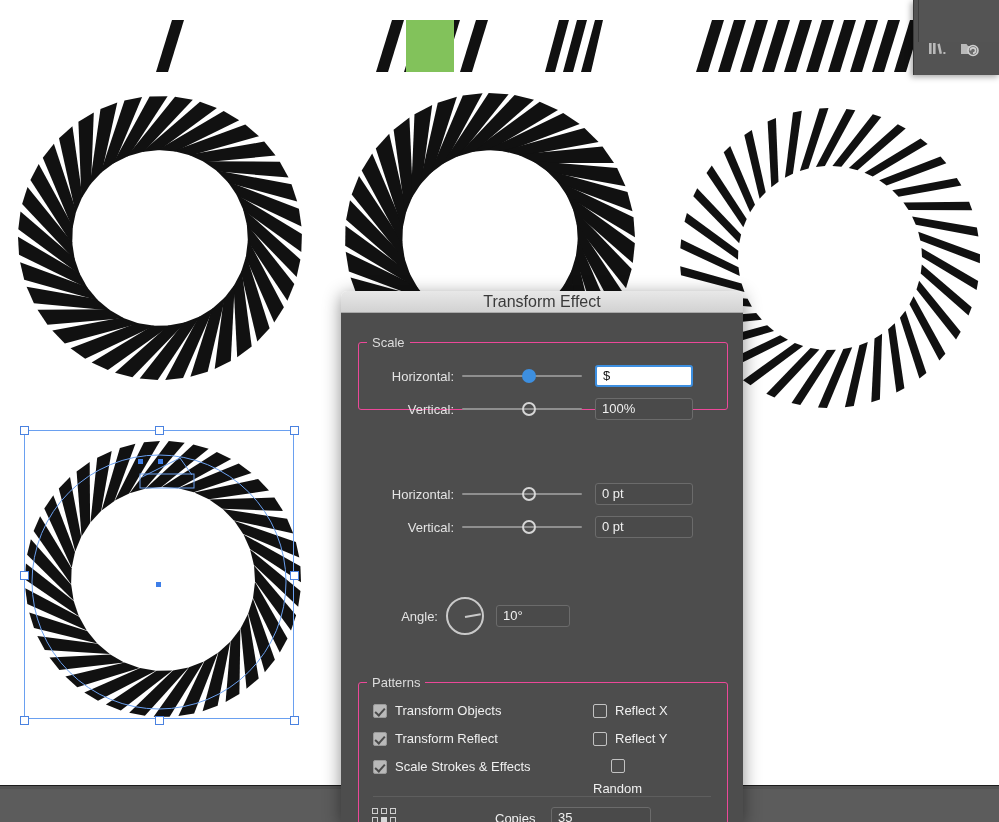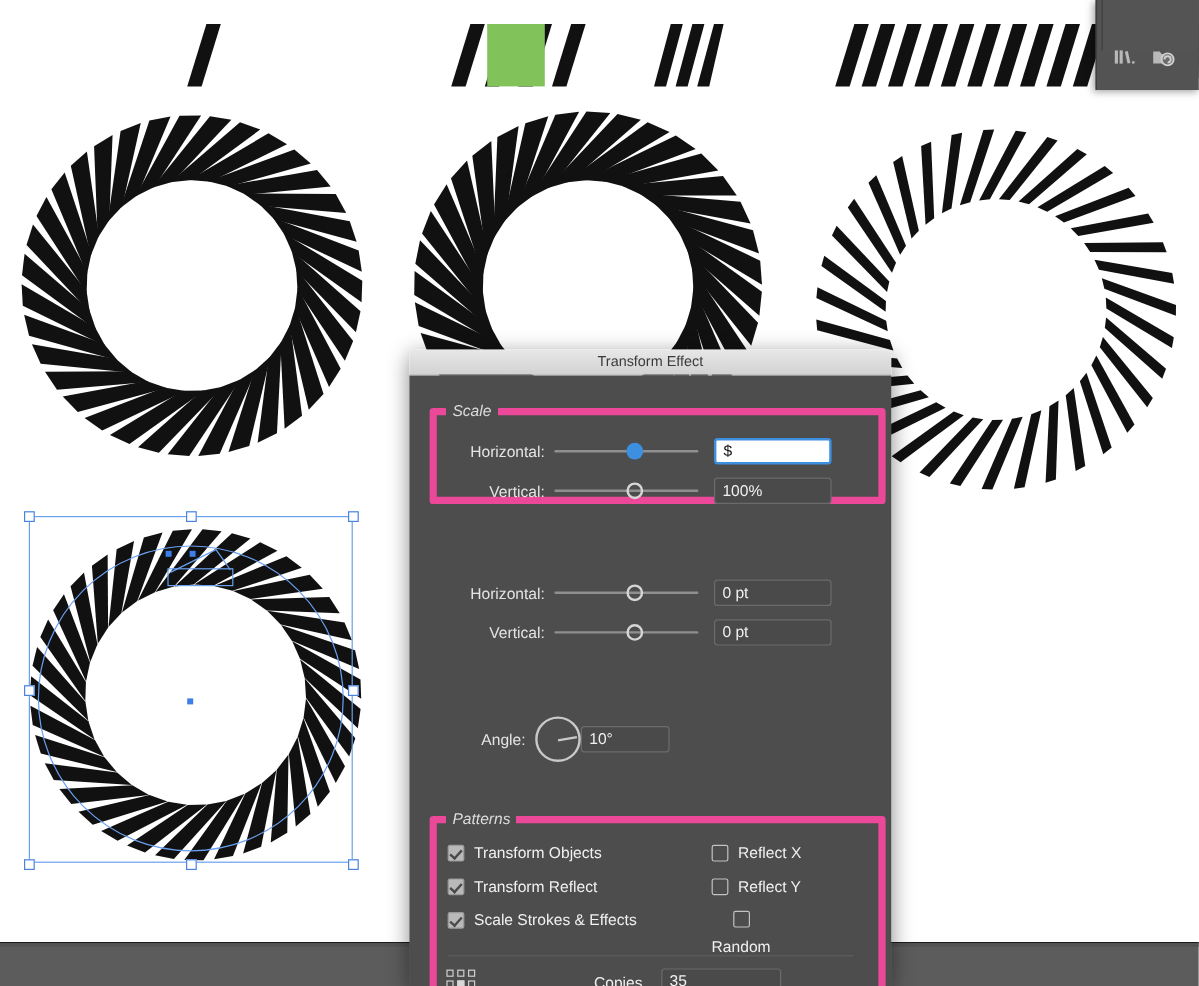--- a/index.html
+++ b/index.html
@@ -31,30 +31,30 @@
   #dialog{
     position:absolute;left:341px;top:291px;width:402px;height:531px;
     border-radius:6px 6px 0 0;
     box-shadow:0 4px 18px rgba(0,0,0,.45);
     overflow:hidden;
   }
   #dlg-titlebar{
     height:21px;line-height:21px;text-align:center;
     background:linear-gradient(#e8e8e8,#d2d2d2);
     border-bottom:1px solid #a9a9a9;
-    color:#3a3a3a;font-size:12px;
+    color:#3a3a3a;font-size:16px;
   }
   #dlg-body{
     position:absolute;left:0;top:22px;right:0;bottom:0;
     background:#4d4d4d;color:#e2e2e2;font-size:13px;
   }
 
   fieldset.group{
     position:absolute;margin:0;padding:0;
-    border:6px solid #ec4899;border-radius:3px;font-style:italic;
+    border:1px solid #ec4899;border-radius:3px;
   }
   fieldset.group > legend{
     margin-left:8px;padding:0 5px;color:#dcdcdc;font-size:13px;
   }
 
   .row{position:absolute;display:flex;align-items:center;height:22px;}
   .row .lab{width:96px;text-align:right;color:#e4e4e4;font-size:13px;padding-right:8px;}
 
   
   .slider{position:relative;width:120px;height:16px;}
@@ -416,21 +416,21 @@
       </span>
       <span class="field dark" style="margin-left:13px;width:98px;">0 pt</span>
     </div>
 
 
     <div class="row" style="left:17px;top:285px;height:36px;">
       <span class="lab" style="width:80px;">Angle:</span>
       <span class="dial">
         <span class="needle" style="transform:rotate(-10deg);"></span>
       </span>
-      <span class="field dark" style="width:74px;">10°</span>
+      <span class="field dark" style="margin-left:12px;width:74px;">10°</span>
     </div>
 
     <fieldset class="group" style="left:17px;top:362px;width:368px;height:148px;">
       <legend>Patterns</legend>
     </fieldset>
 
     <div class="cbrow" style="left:32px;top:390px;">
       <span class="cbox on"></span>
       <span class="cblab">Transform Objects</span>
     </div>

